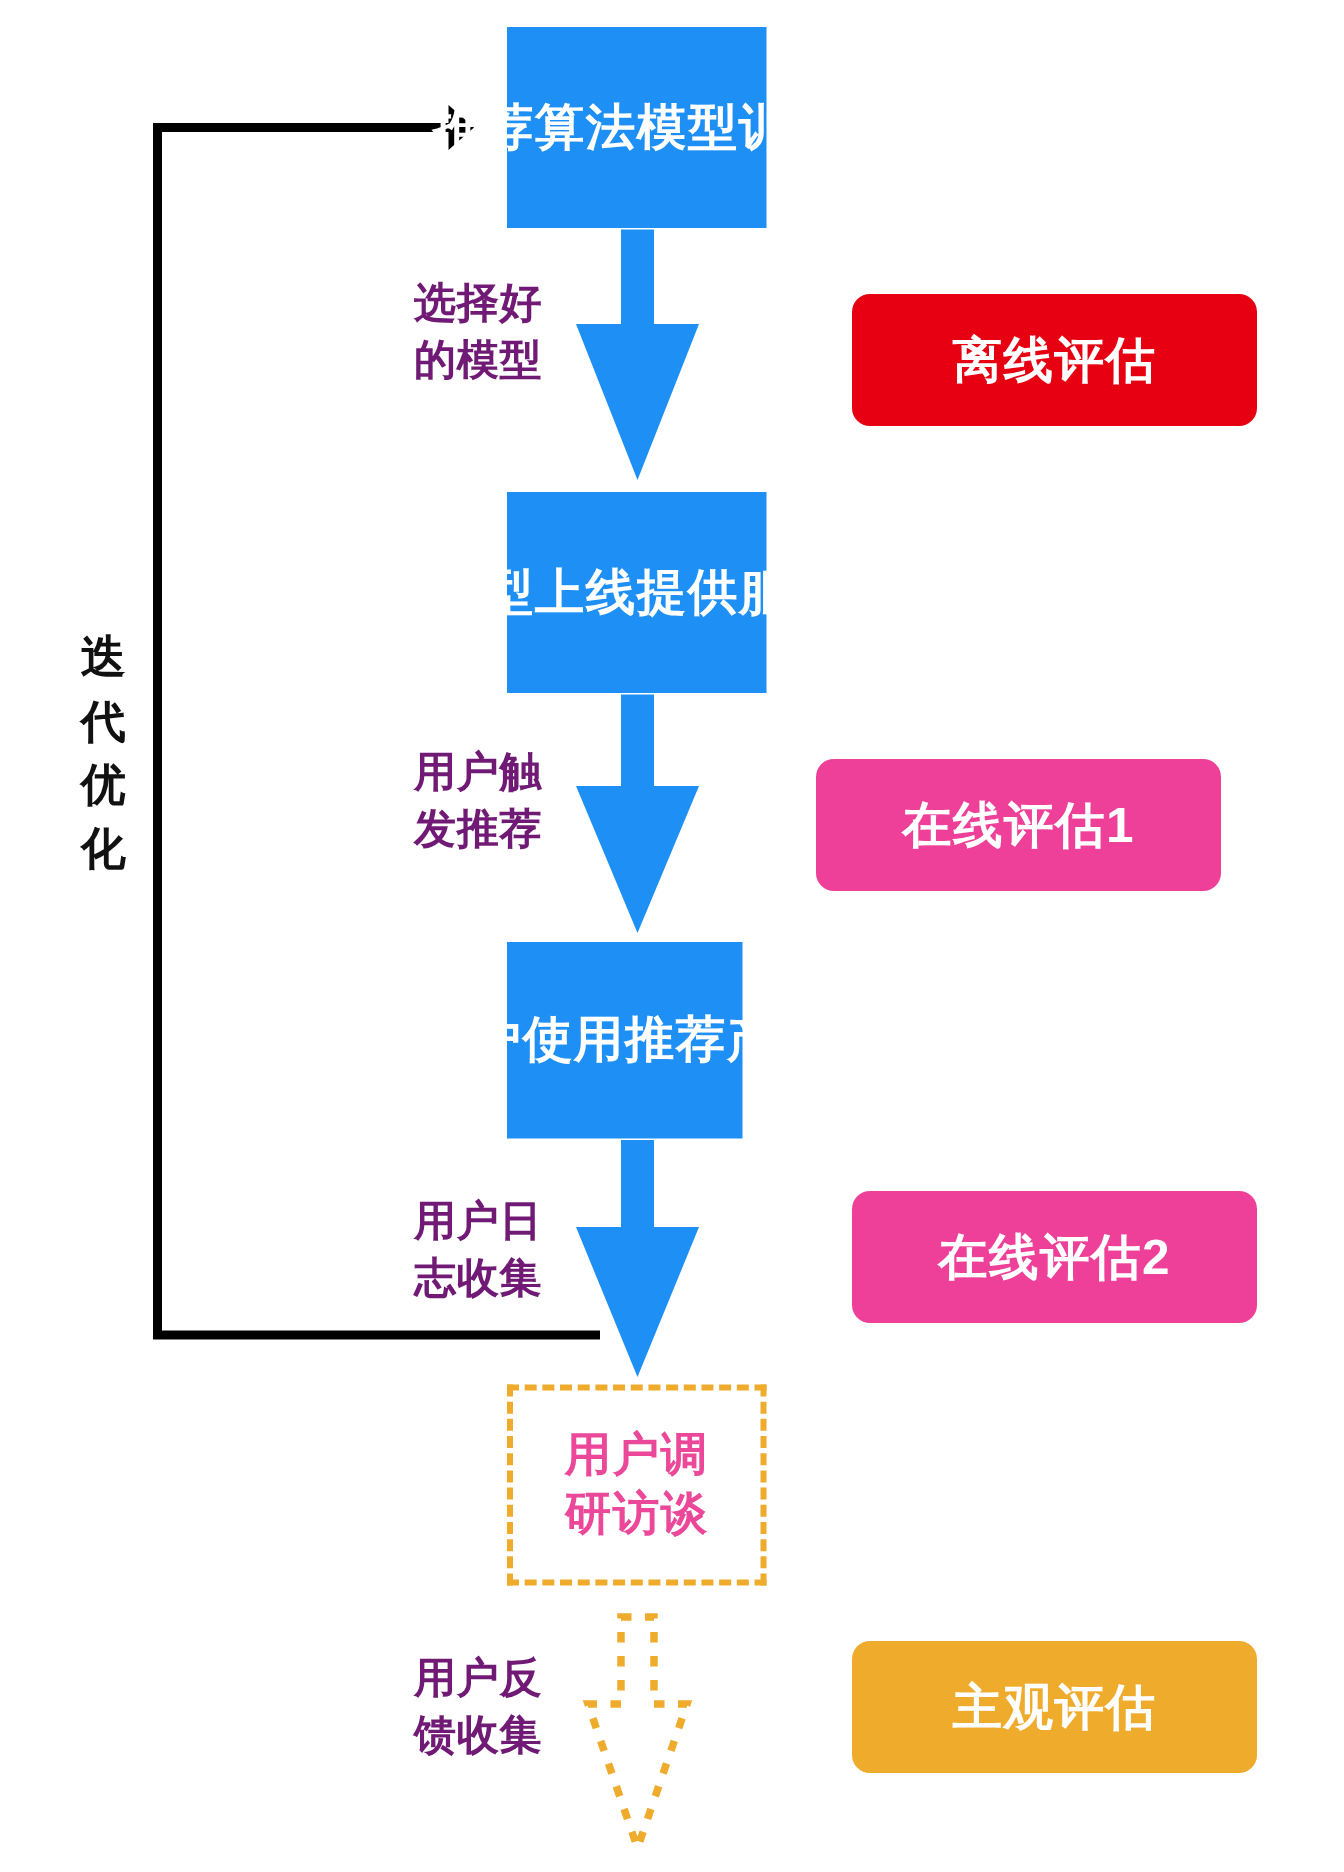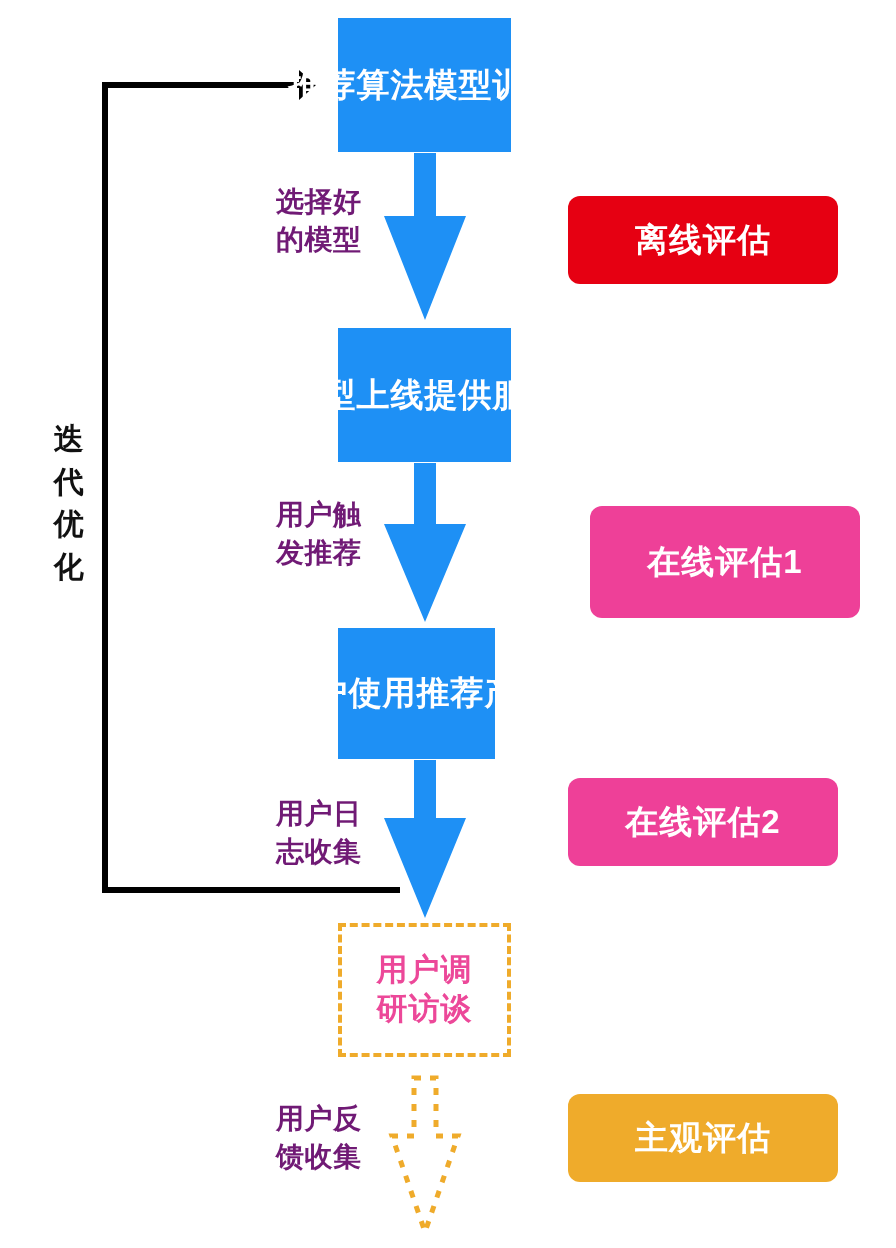--- a/index.html
+++ b/index.html
@@ -181,28 +181,28 @@
     <span class="ln">研访谈</span>
   </div>
 
   <div class="callout" style="left:568px; top:196px; width:270px; height:88px; background:#E60012;">
     <svg class="tail" width="82" height="74" viewBox="0 0 82 74">
       <polygon points="82,8 82,66 0,37" fill="#E60012"></polygon>
     </svg>
     <span>离线评估</span>
   </div>
 
-  <div class="callout" style="left:590px; top:506px; width:270px; height:112px; background:#EE4098;">
+  <div class="callout" style="left:544px; top:506px; width:270px; height:88px; background:#EE4098;">
     <svg class="tail" width="82" height="74" viewBox="0 0 82 74">
       <polygon points="82,8 82,66 0,37" fill="#EE4098"></polygon>
     </svg>
     <span>在线评估1</span>
   </div>
 
-  <div class="callout" style="left:568px; top:778px; width:270px; height:88px; background:#EE4098;">
+  <div class="callout" style="left:568px; top:794px; width:270px; height:88px; background:#EE4098;">
     <svg class="tail" width="82" height="74" viewBox="0 0 82 74">
       <polygon points="82,8 82,66 0,37" fill="#EE4098"></polygon>
     </svg>
     <span>在线评估2</span>
   </div>
 
   <div class="callout" style="left:568px; top:1094px; width:270px; height:88px; background:#EFAB2B;">
     <svg class="tail" width="82" height="74" viewBox="0 0 82 74">
       <polygon points="82,8 82,66 0,37" fill="#EFAB2B"></polygon>
     </svg>

